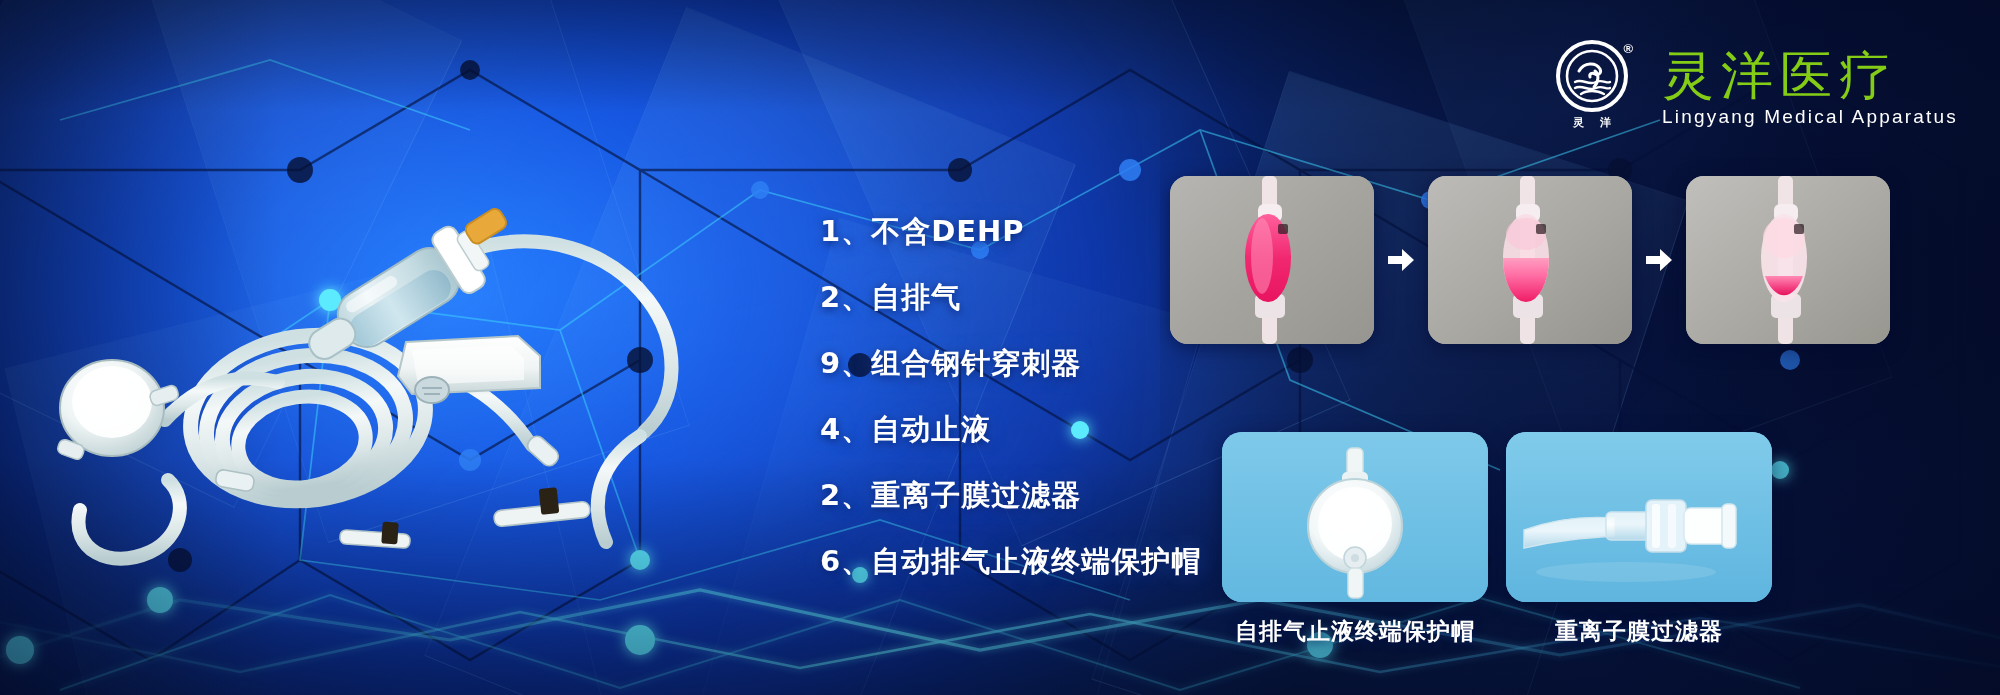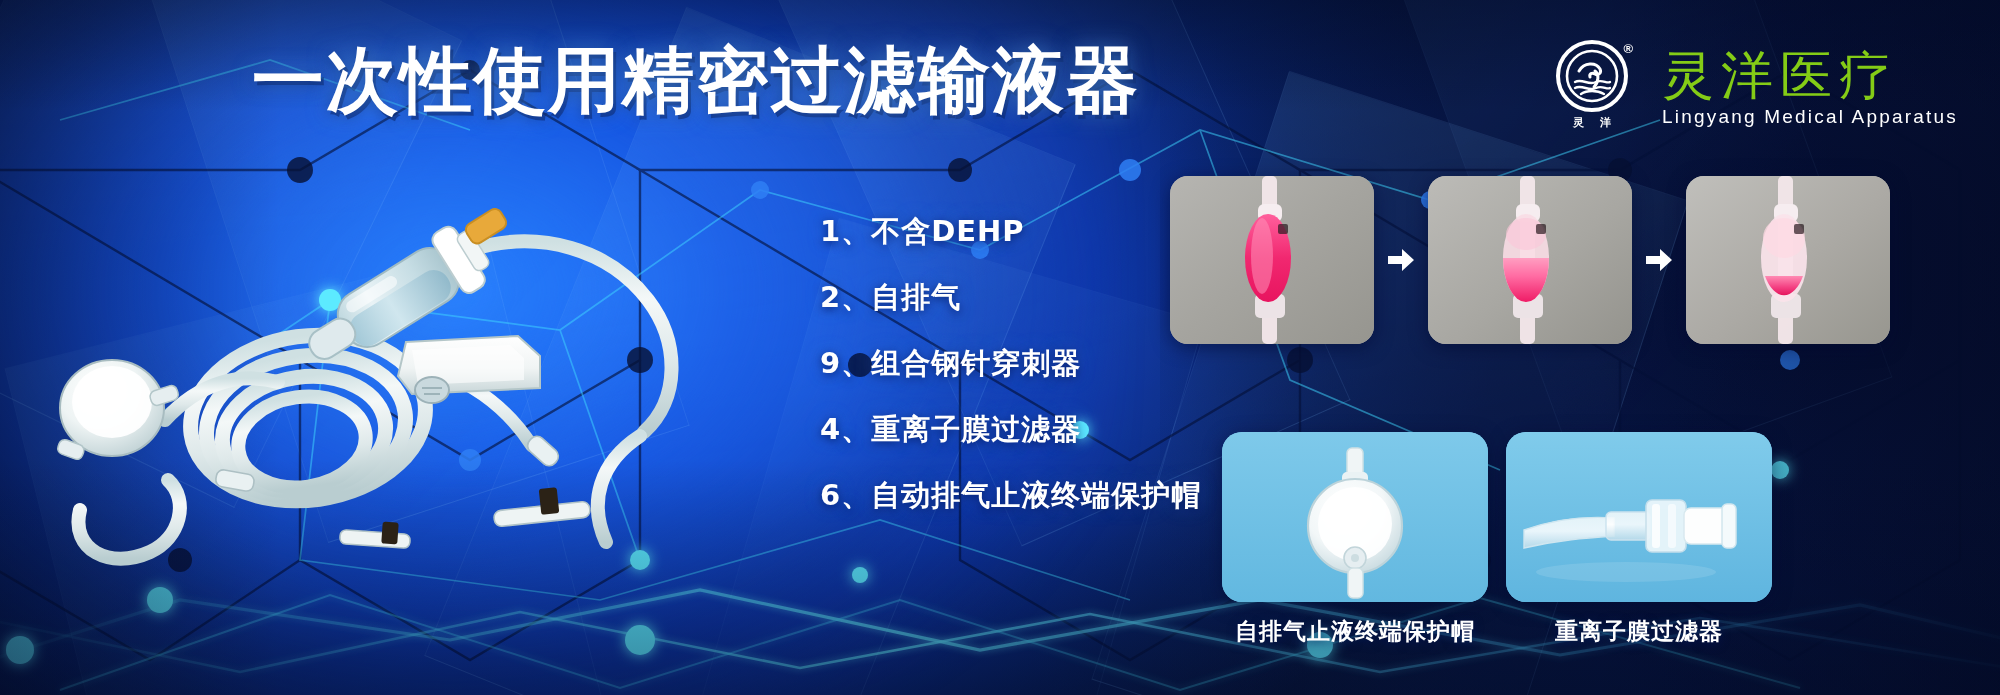--- a/index.html
+++ b/index.html
@@ -335,23 +335,20 @@
       <circle cx="1320" cy="645" r="13"></circle>
       <circle cx="1780" cy="470" r="9"></circle>
       <circle cx="860" cy="575" r="8"></circle>
       <circle cx="1620" cy="560" r="9"></circle>
       <circle cx="20" cy="650" r="14"></circle>
     </g>
   </svg>
 
   <div class="bg-vignette"></div>
 
-  <div class="title-wrap">
-    <h1 class="main-title">一次性使用精密过滤输液器</h1>
-  </div>
 
   <div class="logo-wrap">
     <div class="logo-emblem">
       <div class="emblem-circle">
         <svg viewBox="0 0 54 54" width="54" height="54">
           <circle cx="27" cy="27" r="25" fill="none" stroke="#ffffff" stroke-width="2.6"></circle>
           <path d="M14 22 C19 13, 31 13, 35 20 C37 24, 33 27, 30 25 C27 23, 24 25, 25 28" fill="none" stroke="#ffffff" stroke-width="3" stroke-linecap="round"></path>
           <path d="M30 22 C34 25, 34 33, 29 38" fill="none" stroke="#ffffff" stroke-width="3" stroke-linecap="round"></path>
           <path d="M10 33 C17 29, 24 37, 31 33 C37 30, 42 35, 45 33" fill="none" stroke="#ffffff" stroke-width="2.4" stroke-linecap="round"></path>
           <path d="M10 39 C17 35, 24 43, 31 39 C37 36, 42 41, 45 39" fill="none" stroke="#ffffff" stroke-width="2.4" stroke-linecap="round"></path>
@@ -600,17 +597,18 @@
     </div>
     <div class="caption-cell">
       <span class="caption-text">重离子膜过滤器</span>
     </div>
   </div>
 
   <div class="features">
     <div class="feature-item">1、不含DEHP</div>
     <div class="feature-item">2、自排气</div>
     <div class="feature-item">9、组合钢针穿刺器</div>
-    <div class="feature-item">4、重离子膜过滤器</div>
+    <div class="feature-item">4、自动止液</div>
+    <div class="feature-item">2、重离子膜过滤器</div>
     <div class="feature-item">6、自动排气止液终端保护帽</div>
   </div>
 
 </div>
 
 </body></html>

